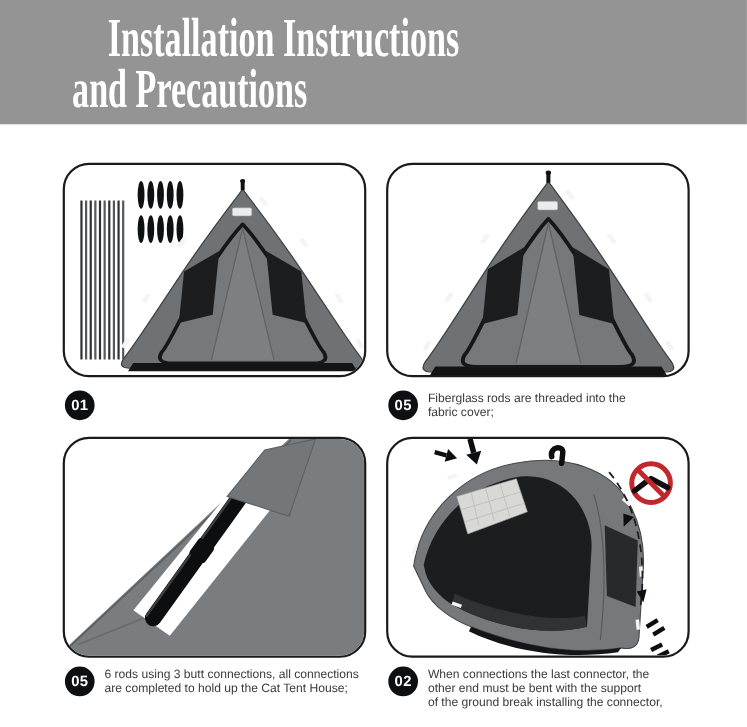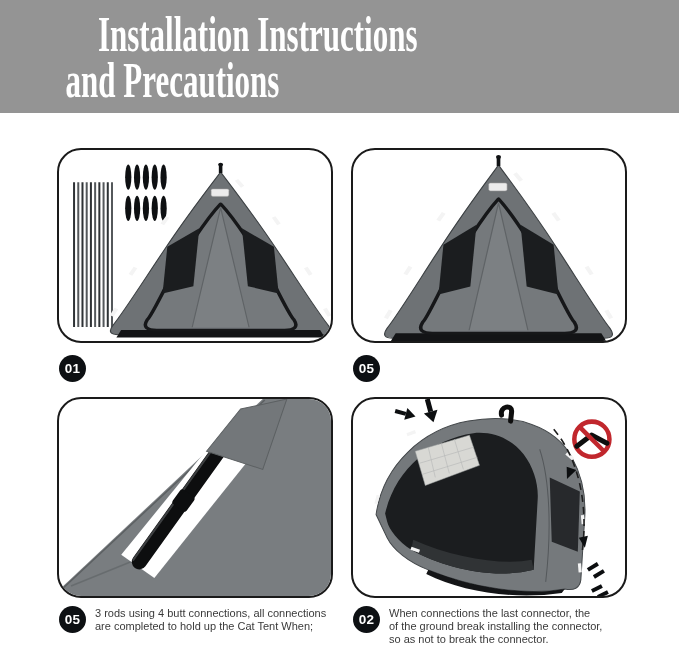--- a/index.html
+++ b/index.html
@@ -140,20 +140,24 @@
     </section>
 
     <section class="step row1">
       <div class="panel">
         <svg viewBox="0 0 271 190" preserveAspectRatio="none">
           <use href="#tentFront" transform="translate(-30.7,3.1) scale(1.22,0.99)"></use>
         </svg>
       </div>
       <div class="caption">
         <div class="badge">05</div>
+        <div class="cap-lines">
+          <div>Fiberglass rods are threaded into the</div>
+          <div>fabric cover;</div>
+        </div>
       </div>
     </section>
 
     <section class="step row2">
       <div class="panel">
         <svg viewBox="0 0 271 196" preserveAspectRatio="none">
           <path class="fabric-gray" d="M0,196 L0,190 L203,0 L271,0 L271,196 Z"></path>
           <path class="fabric-edge" d="M0,192 L205,1"></path>
           <path class="fabric-edge" d="M12,186 L84,157" opacity="0.6"></path>
           <path d="M62,155 L167,26 L199,48 L95,178 Z" fill="#ffffff"></path>
@@ -161,22 +165,22 @@
             <line class="rod-black" x1="80" y1="162" x2="169" y2="38"></line>
             <line class="rod-hl" x1="74" y1="160" x2="163" y2="36" opacity="0.85"></line>
             <rect x="-9" y="-8.5" width="18" height="17" rx="3" fill="#0d0e0f" transform="translate(124,101) rotate(-54)"></rect>
           </g>
           <path d="M147,52 L181,10 L227,0 L203,70 Z" fill="#73777a" stroke="#5c6062" stroke-width="1"></path>
         </svg>
       </div>
       <div class="caption">
         <div class="badge">05</div>
         <div class="cap-lines">
-          <div>3 rods using 4 butt connections, all connections</div>
-          <div>are completed to hold up the Cat Tent When;</div>
+          <div>6 rods using 3 butt connections, all connections</div>
+          <div>are completed to hold up the Cat Tent House;</div>
         </div>
       </div>
     </section>
 
     <section class="step row2">
       <div class="panel">
         <svg viewBox="0 0 271 196" preserveAspectRatio="none">
 
           <g>
             <path class="dome" d="M23,115 C30,65 70,30 115,22 C162,13 202,28 218,58 C228,76 232,96 231,116 L227,180 C226,188 220,191 211,189 C170,196 120,188 75,170 C55,162 40,150 34,138 Z"></path>
@@ -233,20 +237,20 @@
             <path class="bent-rod" d="M-15,7 L-2,-3"></path>
             <path class="bent-rod" d="M0,-4 L15,4"></path>
             <line class="no-slash" x1="-12" y1="-12" x2="12" y2="12"></line>
           </g>
         </svg>
       </div>
       <div class="caption">
         <div class="badge">02</div>
         <div class="cap-lines">
           <div>When connections the last connector, the</div>
+          <div>other end must be bent with the support</div>
           <div>of the ground break installing the connector,</div>
-          <div>so as not to break the connector.</div>
         </div>
       </div>
     </section>
 
   </main>
 </div>
 
 </body></html>

